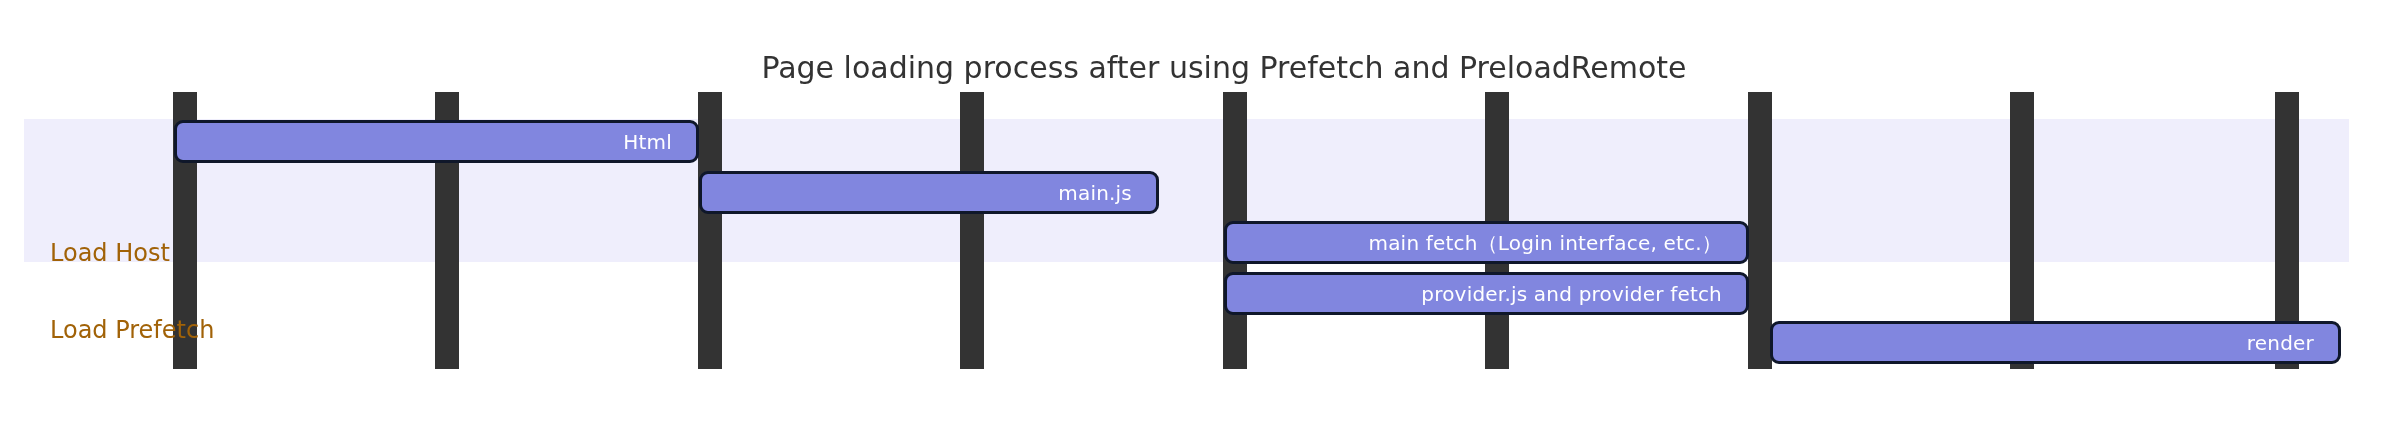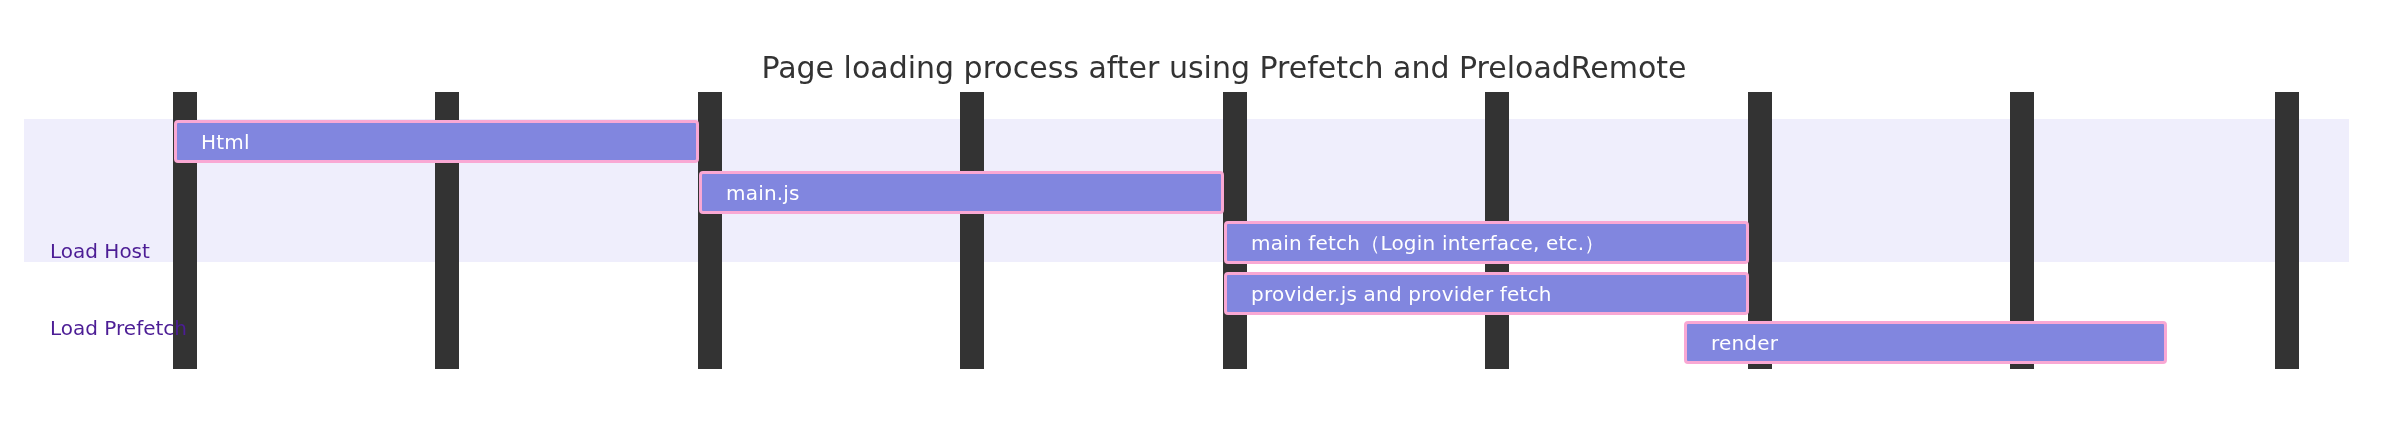--- a/index.html
+++ b/index.html
@@ -34,45 +34,45 @@
     left:0;
     width:2325px;
   }
   .row-band.host     { top:95px;  height:143px; background:#EFEEFC; }
   .row-band.provider { top:238px; height:0px;   background:transparent; }
 
   
   .row-label {
     position:absolute;
     left:14px;
-    font-size:20px;
-    color:#4c1d95;
+    font-size:24px;
+    color:#a16207;
     white-space:nowrap;
     line-height:1;
   }
 
   
   .gridline {
     position:absolute;
     top:68px;
     width:2px;
     height:277px;
     background:#333333;
   }
 
   
   .bar {
     position:absolute;
     height:43px;
     background:#8186DF;
-    border:3px solid #f9a8d4;
-    border-radius:4px;
+    border:3px solid #0f172a;
+    border-radius:9px;
     display:flex;
     align-items:center;
-    justify-content:flex-start;
+    justify-content:flex-end;
     box-sizing:border-box;
   }
   .bar-label {
     font-size:20px;
     color:#ffffff;
     white-space:nowrap;
     line-height:1;
     letter-spacing:0.2px;
   }
 </style>
@@ -96,29 +96,29 @@
   <div class="gridline" style="left:1986px"></div>
   <div class="gridline" style="left:2251px"></div>
 
   <div class="row-label" style="top:205px">Load Host</div>
   <div class="row-label" style="top:282px">Load Prefetch</div>
 
   <div class="bar" style="left:150px; top:96px; width:525px">
     <span class="bar-label">Html</span>
   </div>
 
-  <div class="bar" style="left:675px; top:147px; width:525px">
+  <div class="bar" style="left:675px; top:147px; width:460px">
     <span class="bar-label">main.js</span>
   </div>
 
   <div class="bar" style="left:1200px; top:248px; width:525px">
     <span class="bar-label">provider.js and provider fetch</span>
   </div>
 
   <div class="bar" style="left:1200px; top:197px; width:525px">
     <span class="bar-label">main fetch（Login interface, etc.）</span>
   </div>
 
-  <div class="bar" style="left:1660px; top:297px; width:483px">
+  <div class="bar" style="left:1746px; top:297px; width:571px">
     <span class="bar-label">render</span>
   </div>
 
 </div>
 
 </body></html>

